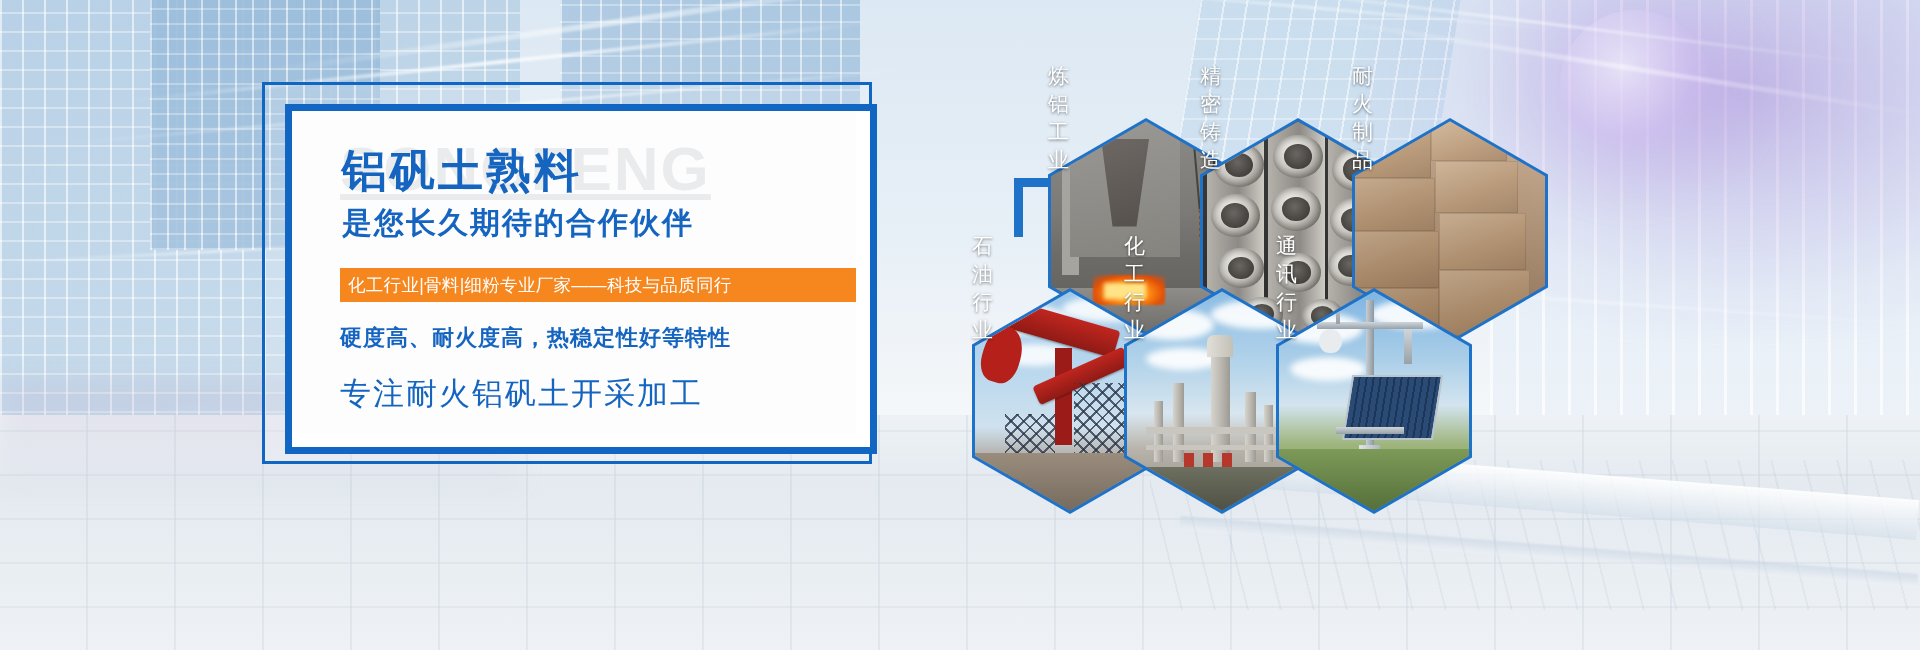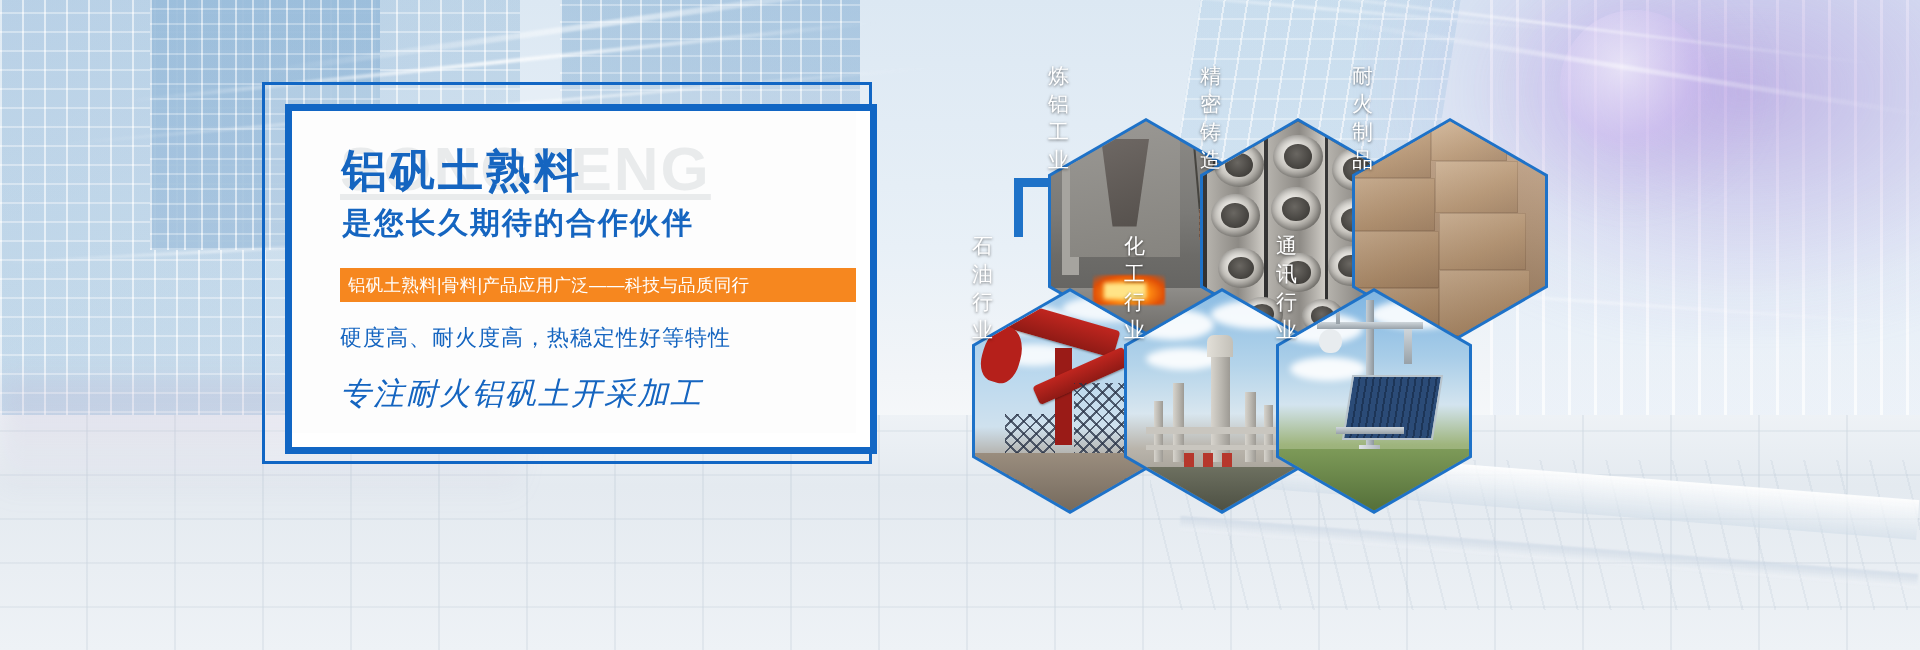--- a/index.html
+++ b/index.html
@@ -153,25 +153,25 @@
   .orange-bar{
     position:absolute;left:48px;top:157px;width:520px;height:34px;
     background:#f6871f;display:flex;align-items:center;
   }
   .orange-bar span{
     color:#ffffff;font-size:17.5px;letter-spacing:.3px;white-space:nowrap;
     padding-left:8px;font-family:"Liberation Sans",sans-serif;
   }
   .feature-line{
     position:absolute;left:48px;top:212px;
-    font-size:22px;color:#1565c0;font-weight:normal;letter-spacing:1px;white-space:nowrap;
+    font-size:22px;color:#1565c0;font-weight:bold;letter-spacing:1px;white-space:nowrap;
   }
   .focus-line{
     position:absolute;left:48px;top:262px;
-    font-size:31px;color:#1565c0;letter-spacing:2px;white-space:nowrap;font-style:italic;
+    font-size:31px;color:#1565c0;letter-spacing:2px;white-space:nowrap;
   }
   .hex-border{
     position:absolute;width:196px;height:226px;
     clip-path:polygon(50% 0%,100% 25%,100% 75%,50% 100%,0% 75%,0% 25%);
     background:#1e72c8;
   }
   .hex-img{
     position:absolute;left:3px;top:3.4px;width:190px;height:219px;
     clip-path:polygon(50% 0%,100% 25%,100% 75%,50% 100%,0% 75%,0% 25%);
     overflow:hidden;
@@ -401,19 +401,19 @@
   </div>
 
   <div class="card-outer"></div>
   <div class="card-inner"></div>
 
   <div class="card-content">
     <div class="watermark">SONGFENG</div>
     <div class="title-main">铝矾土熟料</div>
     <div class="title-sub">是您长久期待的合作伙伴</div>
     <div class="orange-bar">
-      <span>铝矾土熟料|骨料|产品应用广泛——科技与品质同行</span>
+      <span>化工行业|骨料|细粉专业厂家——科技与品质同行</span>
     </div>
     <div class="feature-line">硬度高、耐火度高，热稳定性好等特性</div>
     <div class="focus-line">专注耐火铝矾土开采加工</div>
   </div>
 
 </div>
 
 </body></html>

